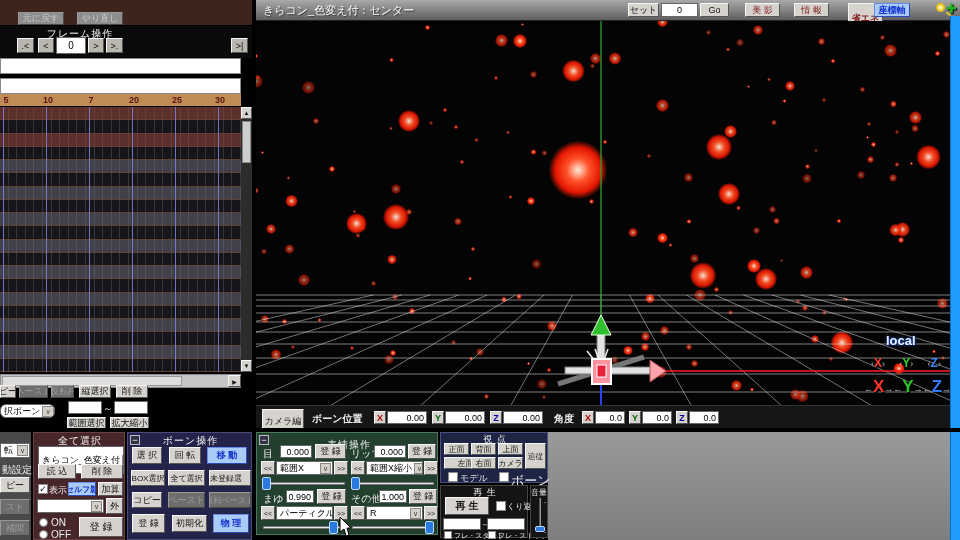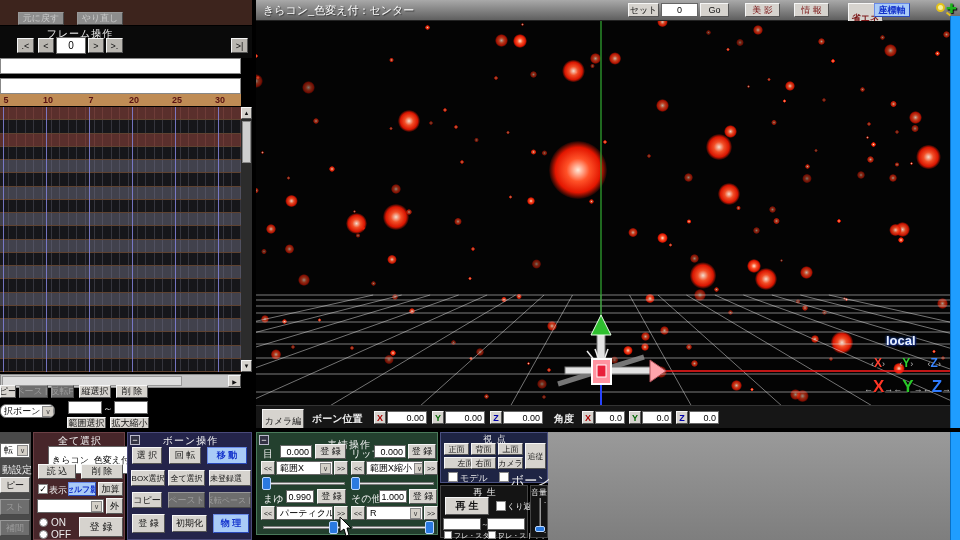--- a/index.html
+++ b/index.html
@@ -413,21 +413,21 @@
       <span class="dda">∨</span>
     </div>
     <div class="lbl" style="left:2px;top:31px;color:#eee;">動設定</div>
     <div class="btn sm" style="left:0;top:45px;width:30px;height:16px;">ピー</div>
     <div class="btn sm dis" style="left:0;top:67px;width:30px;height:16px;">スト</div>
     <div class="btn sm dis" style="left:0;top:88px;width:30px;height:16px;">補間</div>
   </div>
 
   <div class="abs" style="left:33px;top:432px;width:92px;height:108px;background:#47262a;border:1px solid #6b4045;">
     <div class="pttl" style="left:0;top:1px;width:92px;">全て選択</div>
-    <div class="ddl" style="left:14px;top:13px;width:86px;height:28px;">
+    <div class="ddl" style="left:4px;top:13px;width:86px;height:28px;">
       <span>きらコン_色変え付</span>
       <span class="dda">∨</span>
     </div>
     <div class="btn sm" style="left:4px;top:31px;width:38px;height:15px;">読 込</div>
     <div class="btn sm" style="left:47px;top:31px;width:42px;height:15px;">削 除</div>
     <div class="cb" style="left:4px;top:51px;">
       <span>✓</span></div>
     <div class="lbl" style="left:15px;top:51px;color:#eee;font-size:9px;">表示</div>
     <div class="btn sm hl" style="left:34px;top:49px;width:28px;height:14px;font-size:8px;">セルフ影</div>
     <div class="btn sm" style="left:64px;top:49px;width:25px;height:14px;">加算</div>

